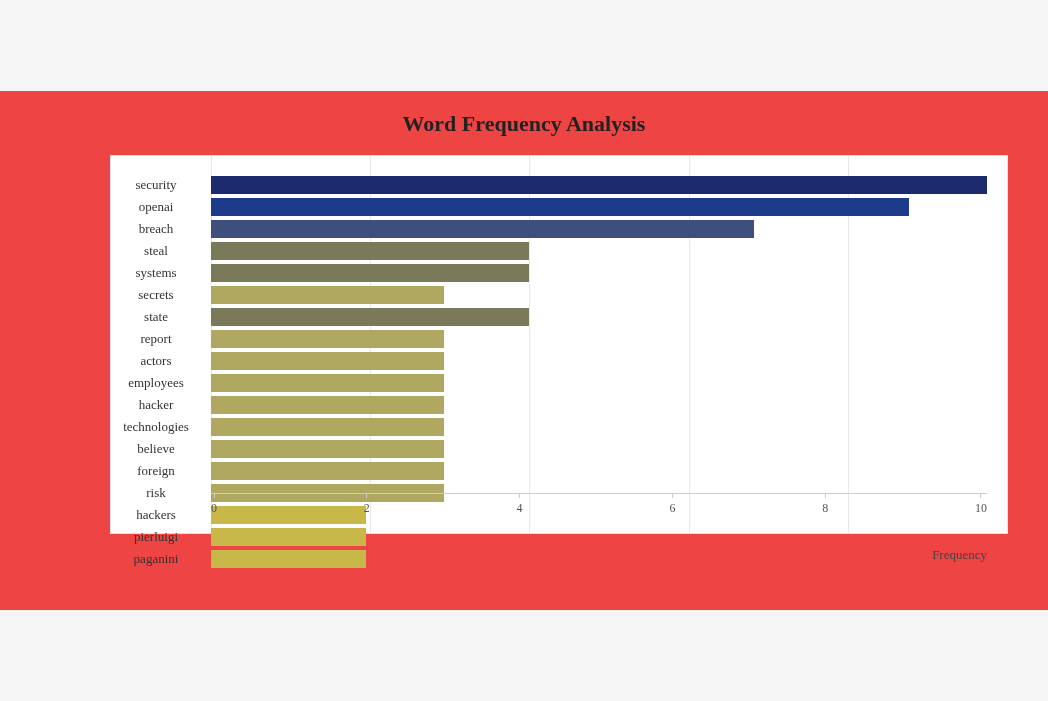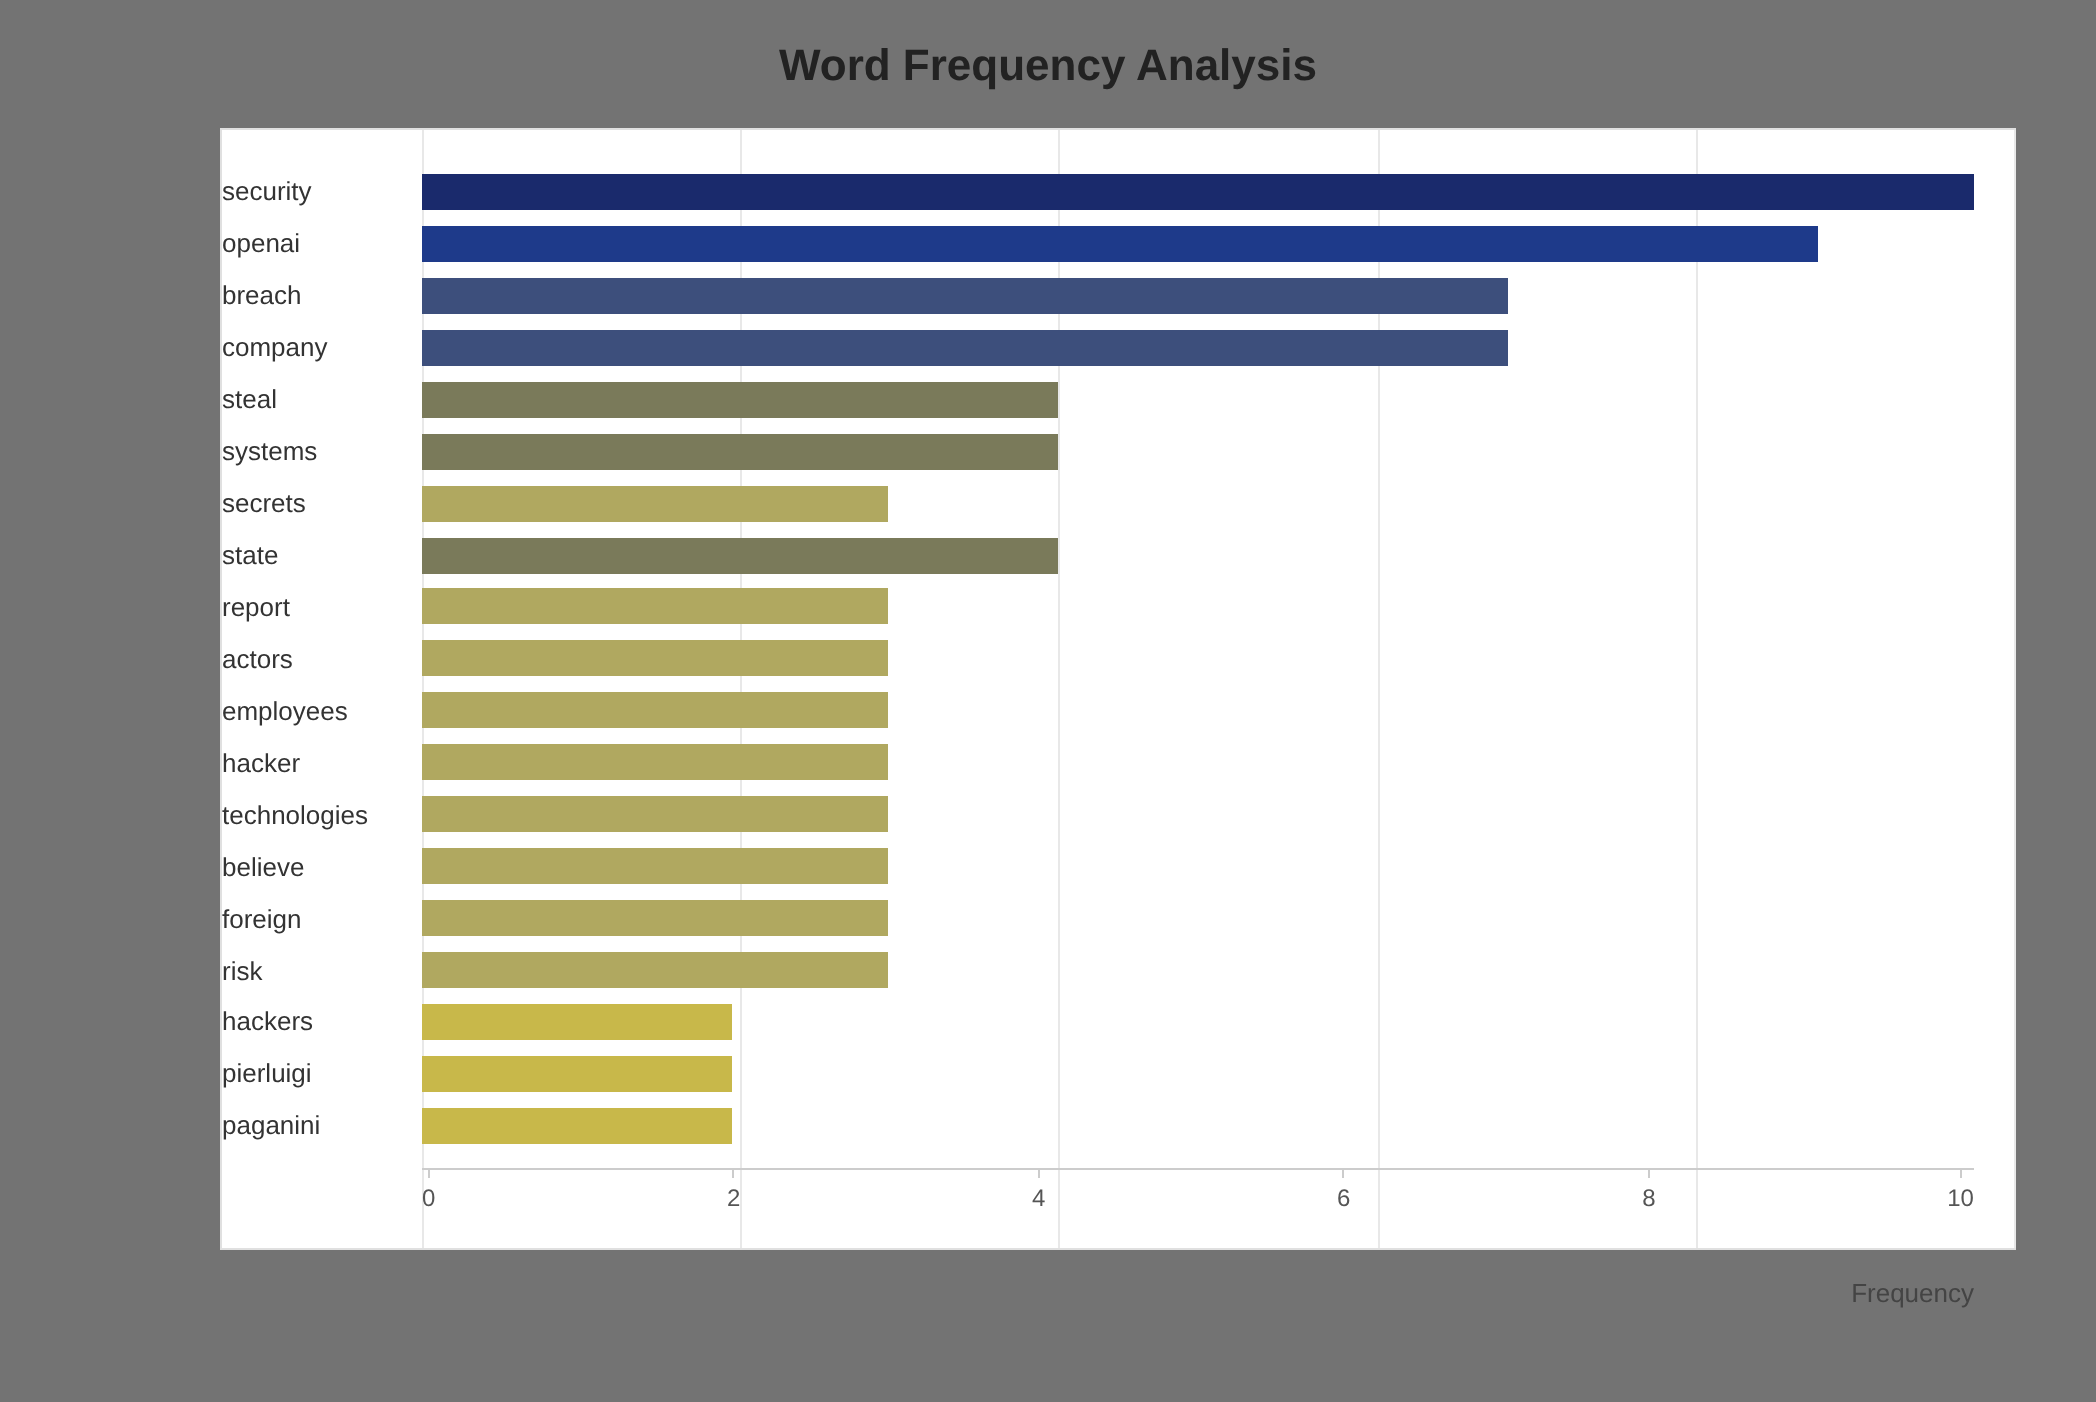--- a/index.html
+++ b/index.html
@@ -6,25 +6,26 @@
     body {
       background: #f5f5f5;
       font-family: Arial, sans-serif;
       width: 1048px;
       height: 701px;
       display: flex;
       align-items: center;
       justify-content: center;
     }
     .chart-container {
-      background: #737373;
+      background: #ef4444;
       width: 1048px;
-      height: 701px;
+      height: 519px;
       padding: 20px 40px 60px 110px;
       position: relative;
+      font-family: Liberation Serif, serif;
     }
     .chart-title {
       text-align: center;
       font-size: 22px;
       font-weight: bold;
       color: #222;
       margin-bottom: 18px;
       margin-left: -70px;
     }
     .chart-area {
@@ -44,21 +45,21 @@
       justify-content: space-around;
       padding: 8px 0;
     }
     .bar-row {
       display: flex;
       align-items: center;
       height: 22px;
     }
     .bar-label {
       width: 100px;
-      text-align: left;
+      text-align: center;
       padding-right: 10px;
       font-size: 13px;
       color: #333;
       flex-shrink: 0;
     }
     .bar-track {
       flex: 1;
       height: 18px;
       position: relative;
     }
@@ -156,26 +157,20 @@
             <div class="bar-fill" style="width: 90%; background: rgb(30, 58, 138);"></div>
           </div>
         </div>
         <div class="bar-row">
           <div class="bar-label">breach</div>
           <div class="bar-track">
             <div class="bar-fill" style="width: 70%; background: rgb(61, 79, 124);"></div>
           </div>
         </div>
         <div class="bar-row">
-          <div class="bar-label">company</div>
-          <div class="bar-track">
-            <div class="bar-fill" style="width: 70%; background: rgb(61, 79, 124);"></div>
-          </div>
-        </div>
-        <div class="bar-row">
           <div class="bar-label">steal</div>
           <div class="bar-track">
             <div class="bar-fill" style="width: 41%; background: rgb(122, 122, 90);"></div>
           </div>
         </div>
         <div class="bar-row">
           <div class="bar-label">systems</div>
           <div class="bar-track">
             <div class="bar-fill" style="width: 41%; background: rgb(122, 122, 90);"></div>
           </div>

